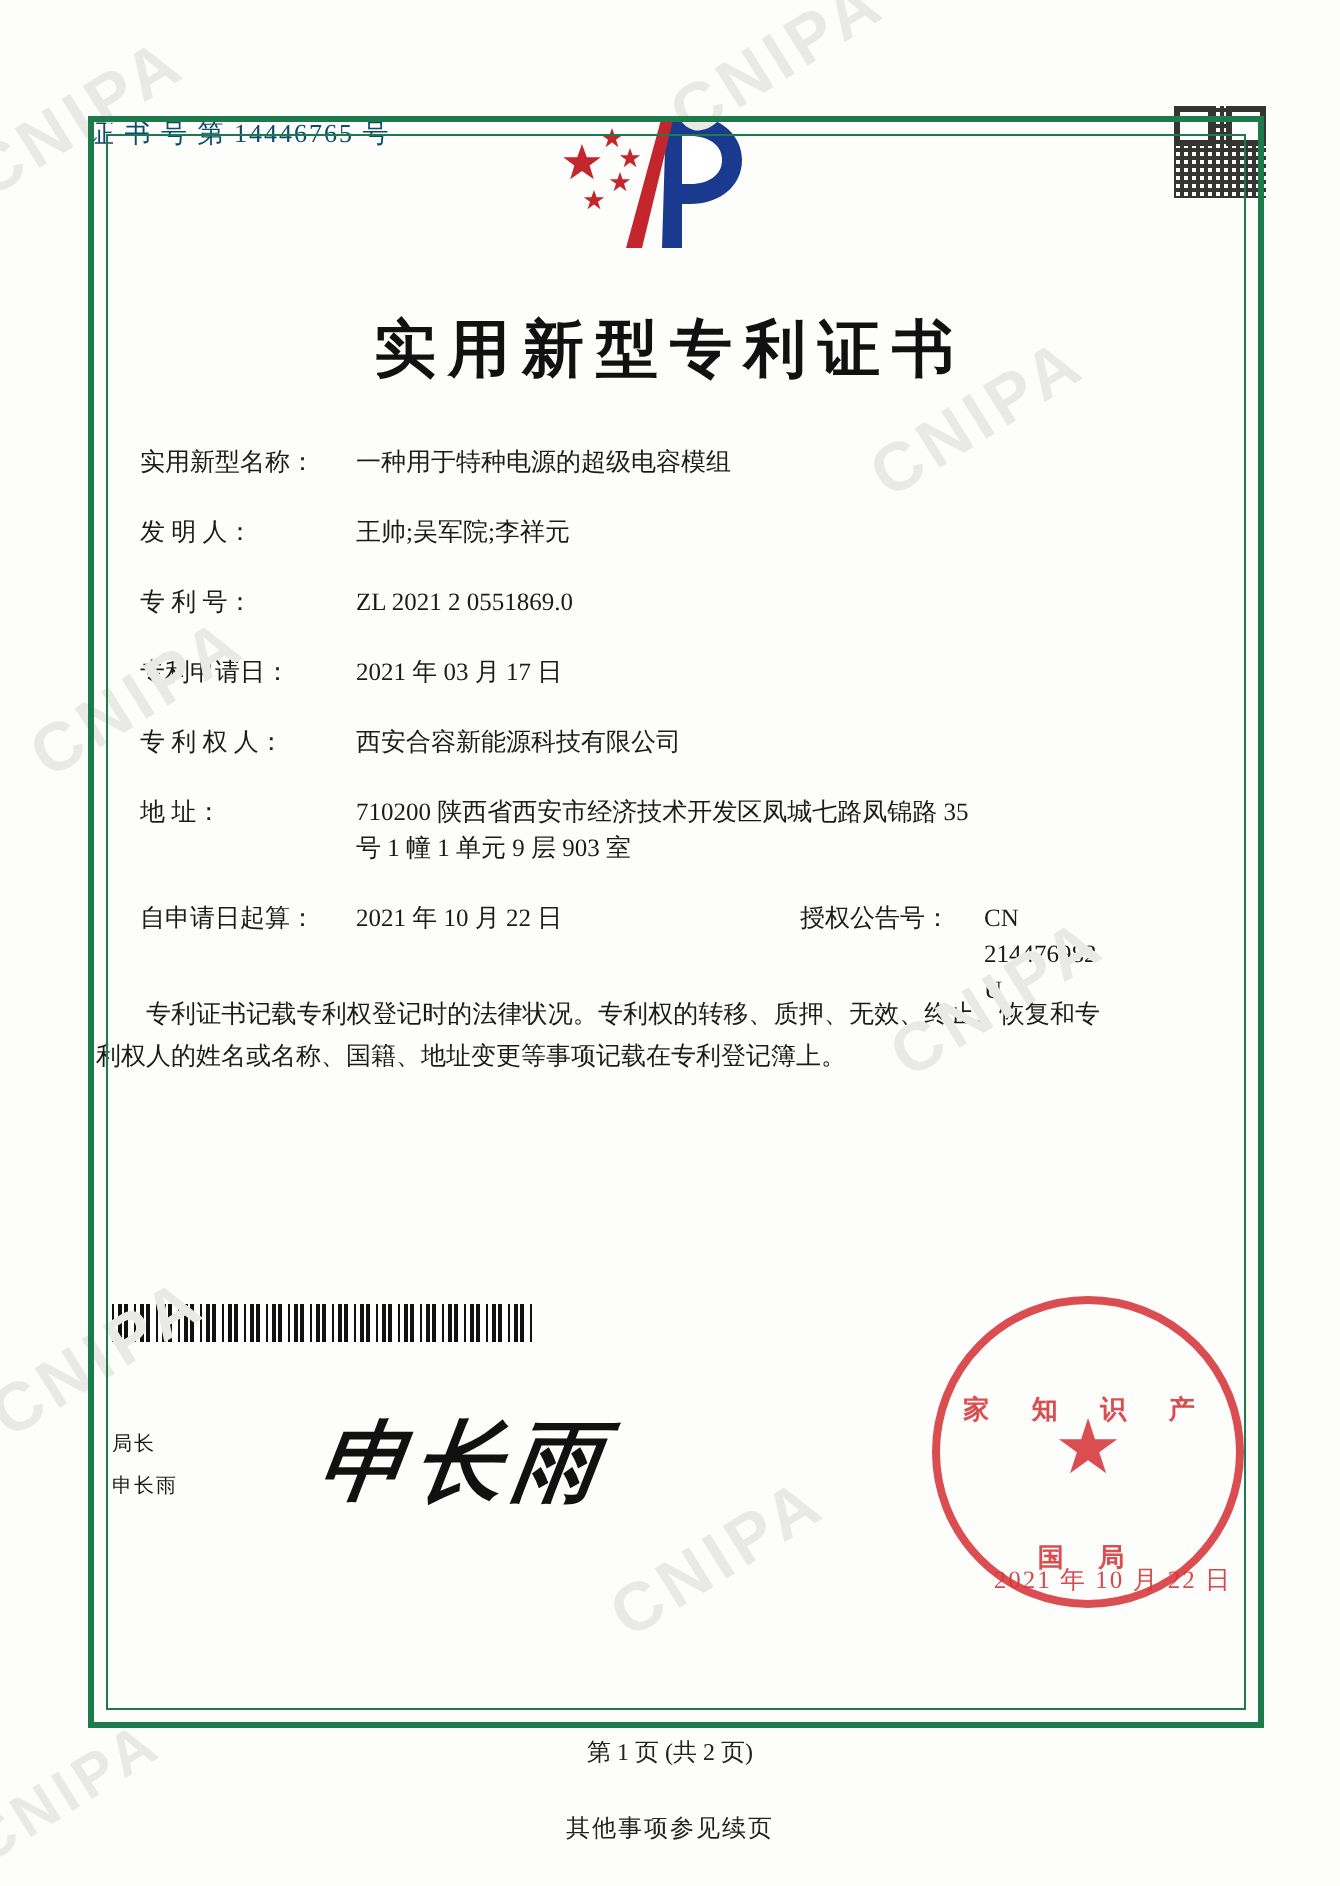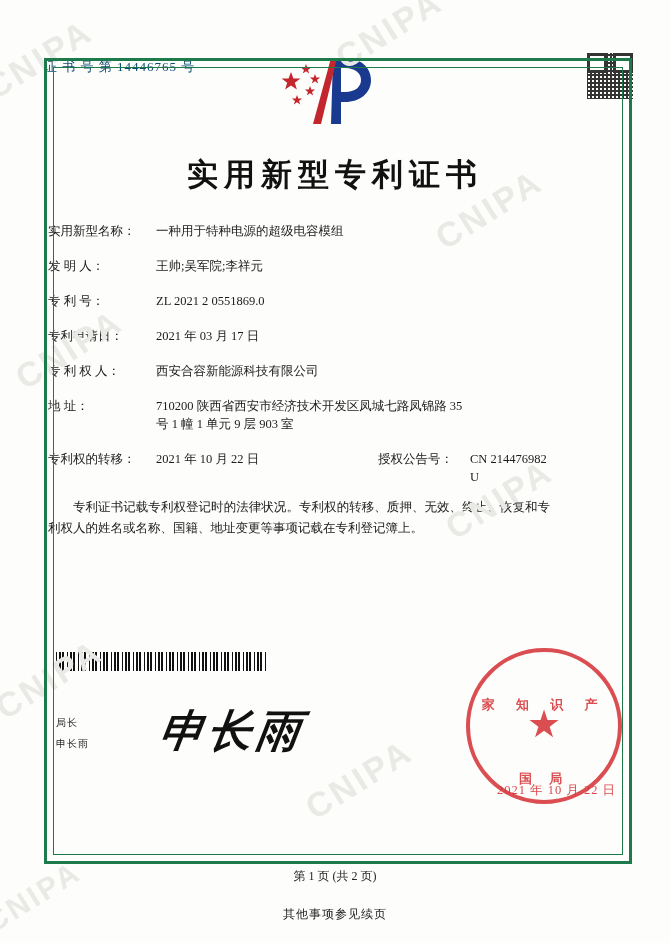--- a/index.html
+++ b/index.html
@@ -140,20 +140,21 @@
     align-items: flex-start;
     margin-bottom: 17px;
     font-size: 12.5px;
     line-height: 18px;
     color: #1b1b1b;
   }
   .field-label {
     width: 108px;
     flex: none;
     white-space: nowrap;
+    padding-left: 22px;
   }
   .field-value {
     flex: 1;
     white-space: pre-line;
   }
   .field-row.two-col .field-value { flex: none; width: 222px; }
   .field-label2 { width: 92px; flex: none; white-space: nowrap; }
   .field-value2 { flex: 1; }
 
   .paras {
@@ -327,21 +328,21 @@
     <div class="field-row">
       <div class="field-label">专 利 权 人：</div>
       <div class="field-value">西安合容新能源科技有限公司</div>
     </div>
     <div class="field-row">
       <div class="field-label">地      址：</div>
       <div class="field-value">710200 陕西省西安市经济技术开发区凤城七路凤锦路 35
 号 1 幢 1 单元 9 层 903 室</div>
     </div>
     <div class="field-row two-col">
-      <div class="field-label">专利权的转移：</div>
+      <div class="field-label">自申请日起算：</div>
       <div class="field-value">2021 年 10 月 22 日</div>
       <div class="field-label2">授权公告号：</div>
       <div class="field-value2">CN 214476982 U</div>
     </div>
   </div>
 
   <div class="paras">
     <p>专利证书记载专利权登记时的法律状况。专利权的转移、质押、无效、终止、恢复和专利权人的姓名或名称、国籍、地址变更等事项记载在专利登记簿上。</p>
   </div>
 

